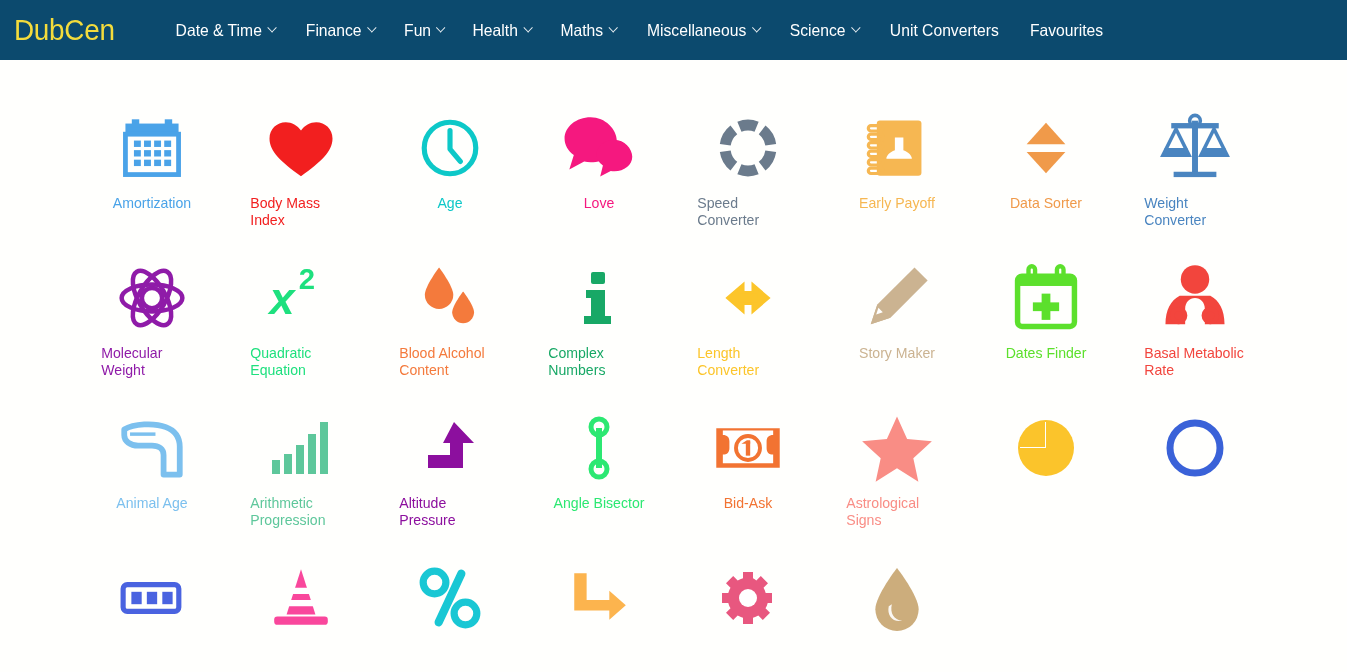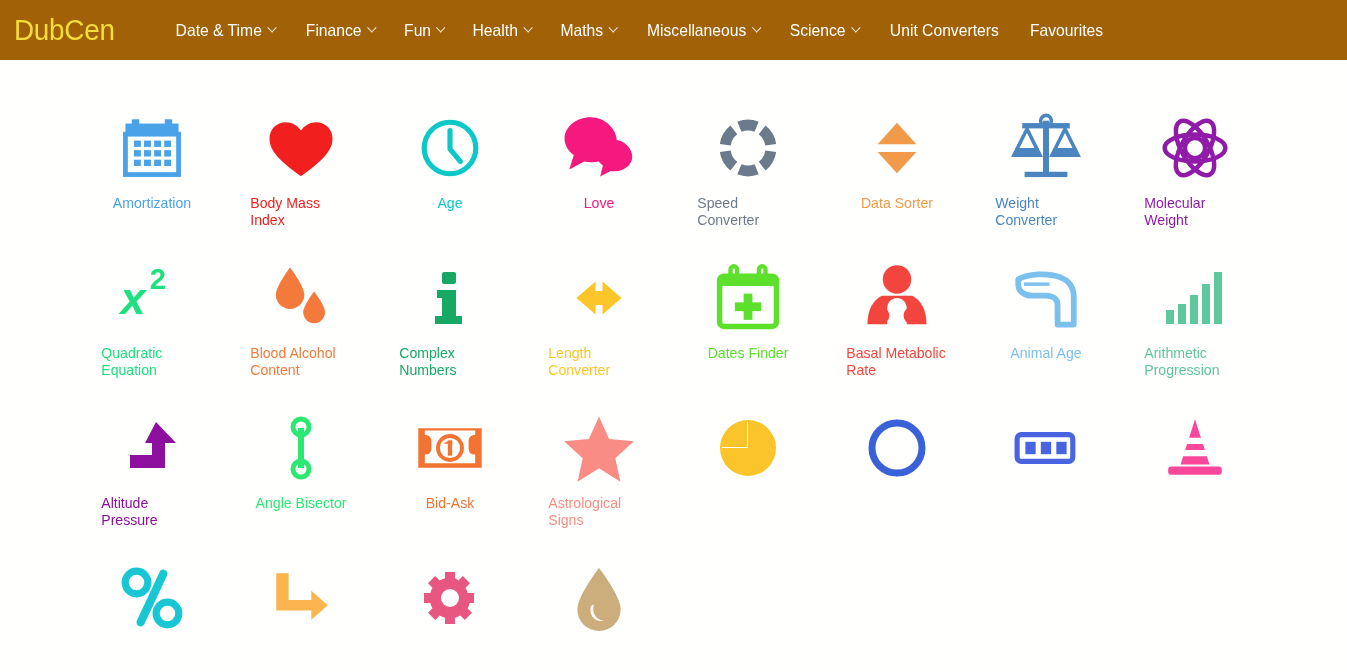--- a/index.html
+++ b/index.html
@@ -8,21 +8,21 @@
     margin: 0; padding: 0;
     width: 1347px; height: 672px;
     background: #fffffd;
     font-family: "Liberation Sans", sans-serif;
     overflow: hidden;
   }
 
   
   #navbar {
     height: 60px;
-    background: #a16207;
+    background: #0c4a6e;
     display: flex;
     align-items: center;
     padding-left: 14px;
     width: 100%;
   }
   #brand {
     color: #f4dc3c;
     font-size: 30px;
     font-weight: 400;
     letter-spacing: -0.3px;
@@ -186,20 +186,35 @@
           <path d="M15.992801641532886 52.48827959377478 A26 26 0 0 1 6.253030212719175 35.61850062496171 L16.155710900134878 34.22676961536105 A16 16 0 0 0 22.14941639478947 44.60817205770755 Z"></path>
           <path d="M6.253030212719175 28.381499375038295 A26 26 0 0 1 15.992801641532889 11.511720406225226 L22.14941639478947 19.391827942292444 A16 16 0 0 0 16.155710900134878 29.77323038463895 Z"></path>
           <path d="M22.260228571186282 7.893219781263529 A26 26 0 0 1 41.73977142881371 7.893219781263525 L37.99370549465459 17.1650583269314 A16 16 0 0 0 26.0062945053454 17.1650583269314 Z"></path>
           <path d="M48.00719835846712 11.511720406225233 A26 26 0 0 1 57.746969787280825 28.38149937503829 L47.84428909986512 29.773230384638946 A16 16 0 0 0 41.85058360521054 19.39182794229245 Z"></path>
         </svg>
       </div>
       <div class="lbl two" style="color: rgb(107, 123, 140);">Speed Converter</div>
     </div>
     <div class="tile">
       <div class="ico">
+        <svg width="68" height="68" viewBox="0 0 64 64" fill="#f6b752">
+          <rect x="13" y="6" width="42" height="52" rx="3" fill="#f6b752"></rect>
+          <rect x="5" y="11" width="14" height="5" rx="2.5" fill="none" stroke="#f6b752" stroke-width="3"></rect>
+          <rect x="5" y="19" width="14" height="5" rx="2.5" fill="none" stroke="#f6b752" stroke-width="3"></rect>
+          <rect x="5" y="27" width="14" height="5" rx="2.5" fill="none" stroke="#f6b752" stroke-width="3"></rect>
+          <rect x="5" y="35" width="14" height="5" rx="2.5" fill="none" stroke="#f6b752" stroke-width="3"></rect>
+          <rect x="5" y="43" width="14" height="5" rx="2.5" fill="none" stroke="#f6b752" stroke-width="3"></rect>
+          <rect x="5" y="51" width="14" height="5" rx="2.5" fill="none" stroke="#f6b752" stroke-width="3"></rect>
+          <path d="M30 22h8v12c5 2 8 5 8 8H22c0-3 3-6 8-8V22z" fill="#ffffff"></path>
+        </svg>
+      </div>
+      <div class="lbl" style="color: rgb(246, 183, 82);">Early Payoff</div>
+    </div>
+    <div class="tile">
+      <div class="ico">
         <svg width="62" height="62" viewBox="0 0 64 64" fill="#f09a4a">
           <path d="M32 6 52 28H12z"></path>
           <path d="M32 58 52 36H12z"></path>
         </svg>
       </div>
       <div class="lbl" style="color: rgb(240, 154, 74);">Data Sorter</div>
     </div>
     <div class="tile">
       <div class="ico">
         <svg width="76" height="76" viewBox="0 0 64 64" fill="#4a85c0">
@@ -257,20 +272,30 @@
       <div class="ico">
         <svg width="74" height="74" viewBox="0 0 64 64" fill="#fcc52a">
           <path d="M14 32 28 20v7h8v-7l14 12-14 12v-7h-8v7z" stroke="#fcc52a" stroke-width="2"></path>
           <rect x="24" y="28" width="16" height="8"></rect>
         </svg>
       </div>
       <div class="lbl two" style="color: rgb(252, 197, 42);">Length Converter</div>
     </div>
     <div class="tile">
       <div class="ico">
+        <svg width="70" height="70" viewBox="0 0 64 64" fill="#cbb391">
+          <path d="M48 4 60 16 26 50 8 56l6-18z"></path>
+          <path d="M14 38l12 12-18 6z" fill="#cbb391"></path>
+          <path d="M15 41l4 4-6 2z" fill="#ffffff"></path>
+        </svg>
+      </div>
+      <div class="lbl" style="color: rgb(203, 179, 145);">Story Maker</div>
+    </div>
+    <div class="tile">
+      <div class="ico">
         <svg width="70" height="70" viewBox="0 0 64 64" fill="#5ce02c">
           <rect x="6" y="12" width="52" height="46" rx="4" fill="none" stroke="#5ce02c" stroke-width="5"></rect>
           <rect x="6" y="12" width="52" height="9" fill="#5ce02c"></rect>
           <rect x="16" y="3" width="6" height="13" rx="3" fill="none" stroke="#5ce02c" stroke-width="4"></rect>
           <rect x="42" y="3" width="6" height="13" rx="3" fill="none" stroke="#5ce02c" stroke-width="4"></rect>
           <rect x="28" y="28" width="8" height="24" fill="#5ce02c"></rect>
           <rect x="20" y="36" width="24" height="8" fill="#5ce02c"></rect>
         </svg>
       </div>
       <div class="lbl" style="color: rgb(92, 224, 44);">Dates Finder</div>

